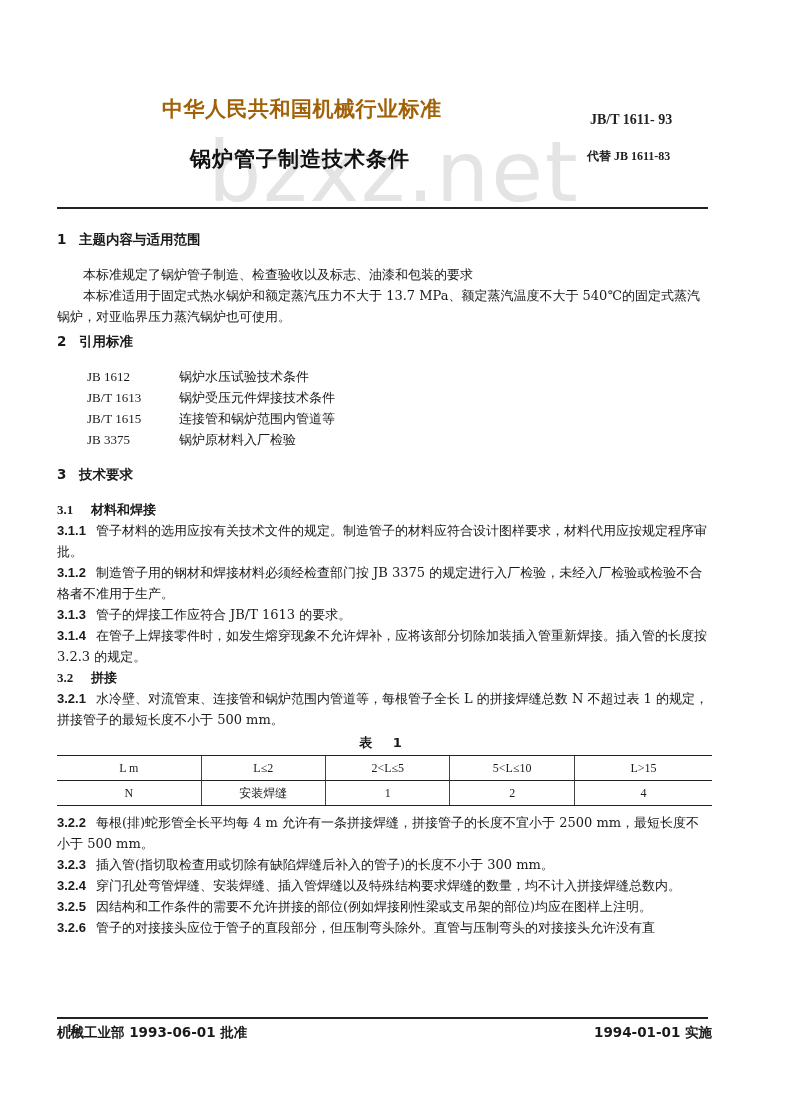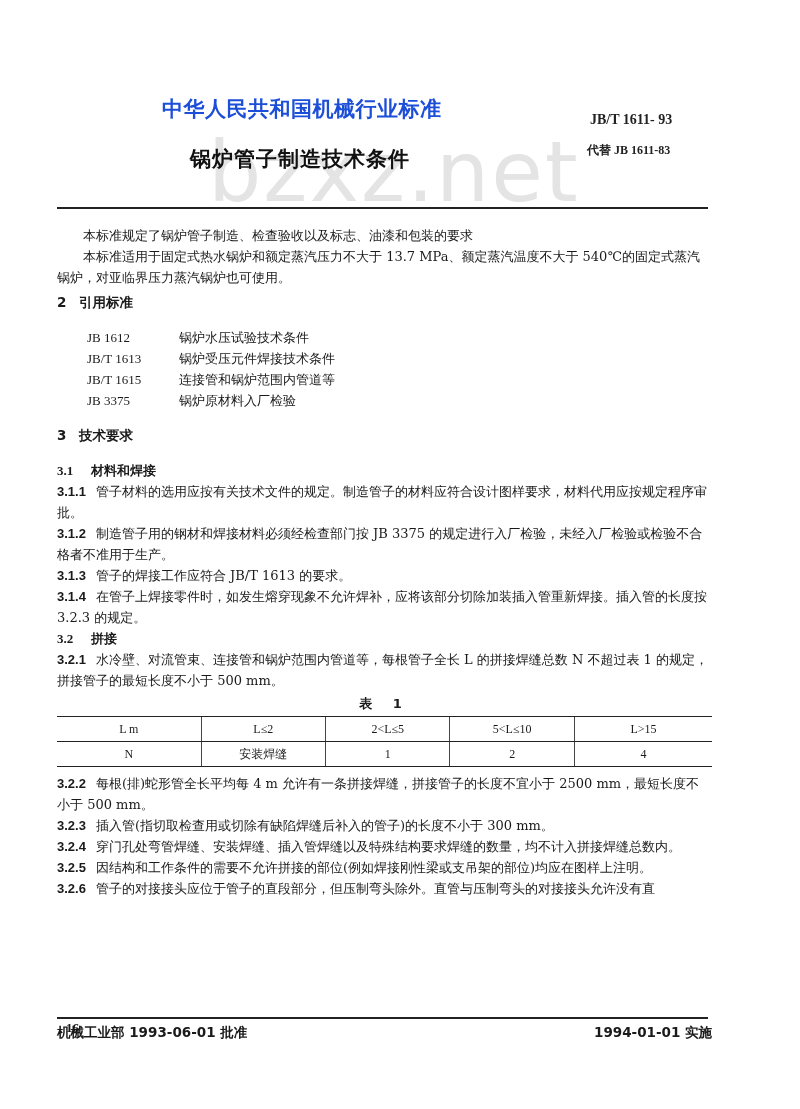--- a/index.html
+++ b/index.html
@@ -1,22 +1,22 @@
 <!DOCTYPE html>
 <html><head>
 <meta charset="utf-8">
 <style>
   html, body { margin: 0; padding: 0; background: #ffffff; }
   body { width: 800px; height: 1109px; position: relative; overflow: hidden;
          font-family: "DejaVu Serif", "Liberation Serif", serif; color: #1a1a1a; }
   .abs { position: absolute; }
-  .hdr-main { left: 162px; top: 95px; font-family: "DejaVu Sans", sans-serif; font-weight: bold; font-size: 21px; letter-spacing: 0.5px; color: #1d4ed8; }
+  .hdr-main { left: 162px; top: 95px; font-family: "DejaVu Sans", sans-serif; font-weight: bold; font-size: 21px; letter-spacing: 0.5px; color: #a16207; }
   .hdr-title { left: 190px; top: 145px; font-family: "DejaVu Sans", sans-serif; font-weight: bold; font-size: 21px; letter-spacing: 1px; color: #111; }
   .std-no { left: 590px; top: 112px; font-family: "Liberation Serif", serif; font-weight: bold; font-size: 14px; color: #222; }
-  .std-rep { left: 587px; top: 142px; font-family: "Liberation Serif", serif; font-size: 12px; font-weight: bold; color: #222; }
+  .std-rep { left: 587px; top: 148px; font-family: "Liberation Serif", serif; font-size: 12px; font-weight: bold; color: #222; }
   .watermark { left: 208px; top: 130px; font-family: "DejaVu Sans", sans-serif; font-weight: normal; font-size: 84px; color: #e4e4e4; letter-spacing: 2px; z-index: 0; line-height: 1; }
   .rule { left: 57px; width: 651px; height: 2px; background: #222; }
   .content { left: 57px; top: 225px; width: 655px; font-size: 13px; line-height: 21px; z-index: 1; }
   .h1 { font-family: "DejaVu Sans", sans-serif; font-weight: bold; font-size: 13.5px; margin: 4px 0 14px 0; }
   .h1 .num { display: inline-block; width: 22px; }
   .p { text-indent: 26px; margin: 0; }
   .refs { margin: 10px 0 14px 30px; }
   .ref { display: flex; line-height: 21px; }
   .ref .code { width: 92px; font-family: "Liberation Serif", serif; }
   .h2 { font-weight: bold; margin: 0; font-family: "DejaVu Sans", sans-serif; font-size: 13px; }
@@ -39,20 +39,23 @@
 
 <div class="abs hdr-main">中华人民共和国机械行业标准</div>
 <div class="abs hdr-title">锅炉管子制造技术条件</div>
 <div class="abs std-no">JB/T 1611- 93</div>
 <div class="abs std-rep">代替 JB 1611-83</div>
 
 <div class="abs rule" style="top:207px;"></div>
 
 <div class="abs content">
 
+  <div class="h1">
+    <span class="num">1</span><span>主题内容与适用范围</span>
+  </div>
   <p class="p">本标准规定了锅炉管子制造、检查验收以及标志、油漆和包装的要求</p>
   <p class="p" style="margin-bottom:0;">本标准适用于固定式热水锅炉和额定蒸汽压力不大于 13.7 MPa、额定蒸汽温度不大于 540℃的固定式蒸汽锅炉，对亚临界压力蒸汽锅炉也可使用。</p>
 
   <div class="h1">
     <span class="num">2</span><span>引用标准</span>
   </div>
   <div class="refs">
     <div class="ref">
         <span class="code">JB 1612</span>
         <span>锅炉水压试验技术条件</span>

